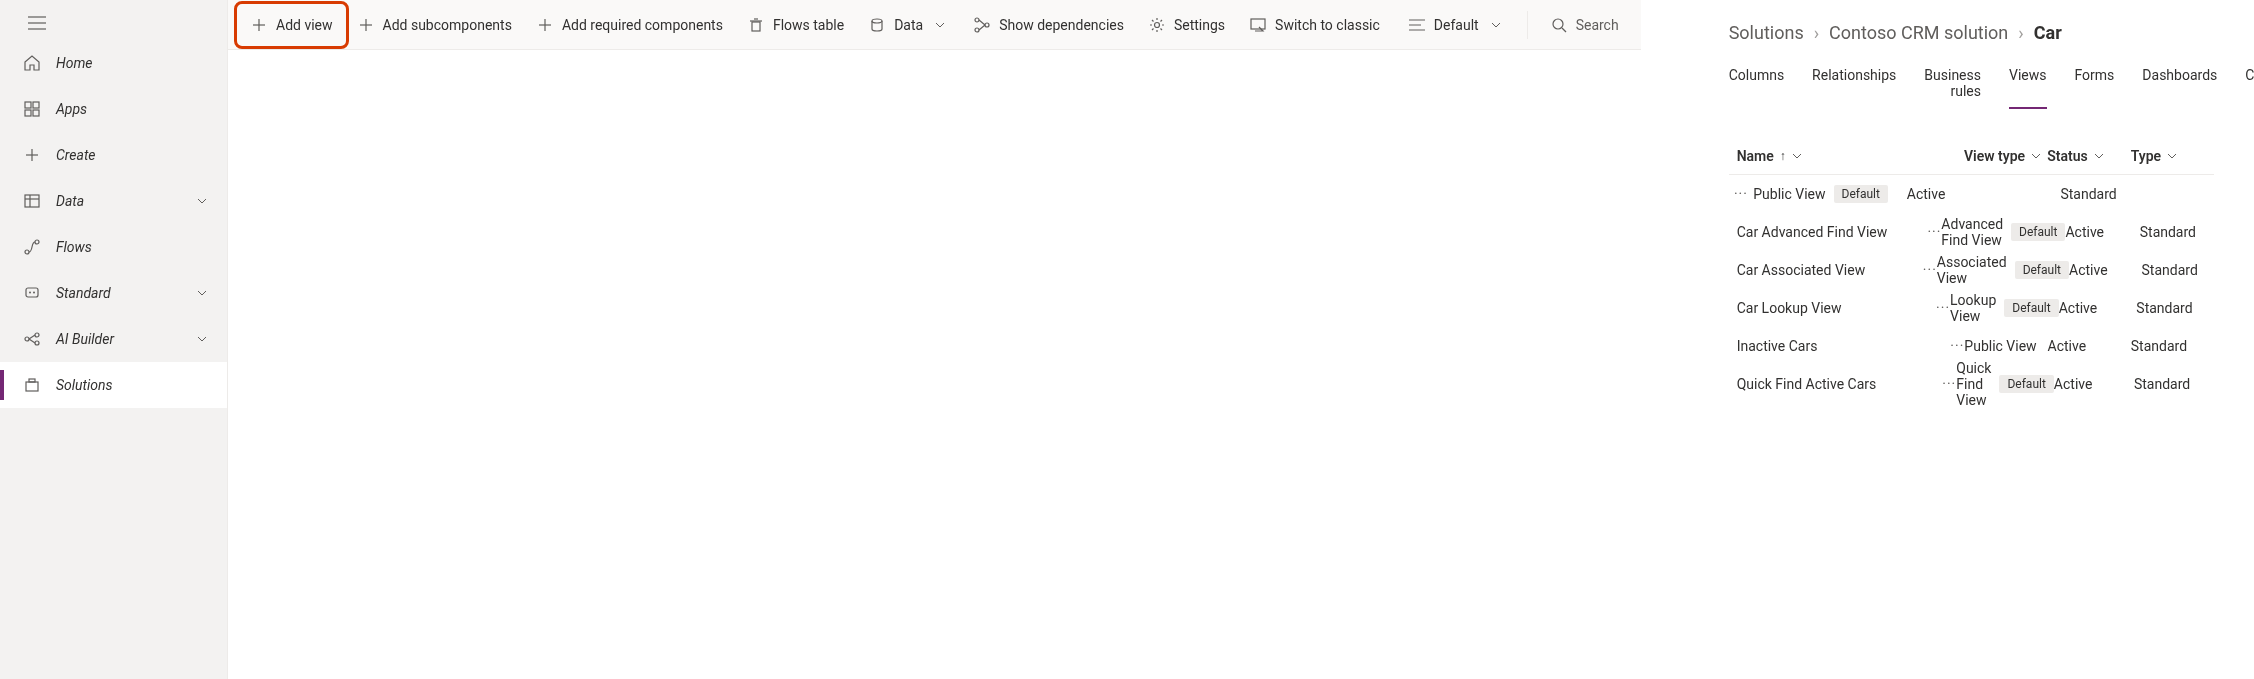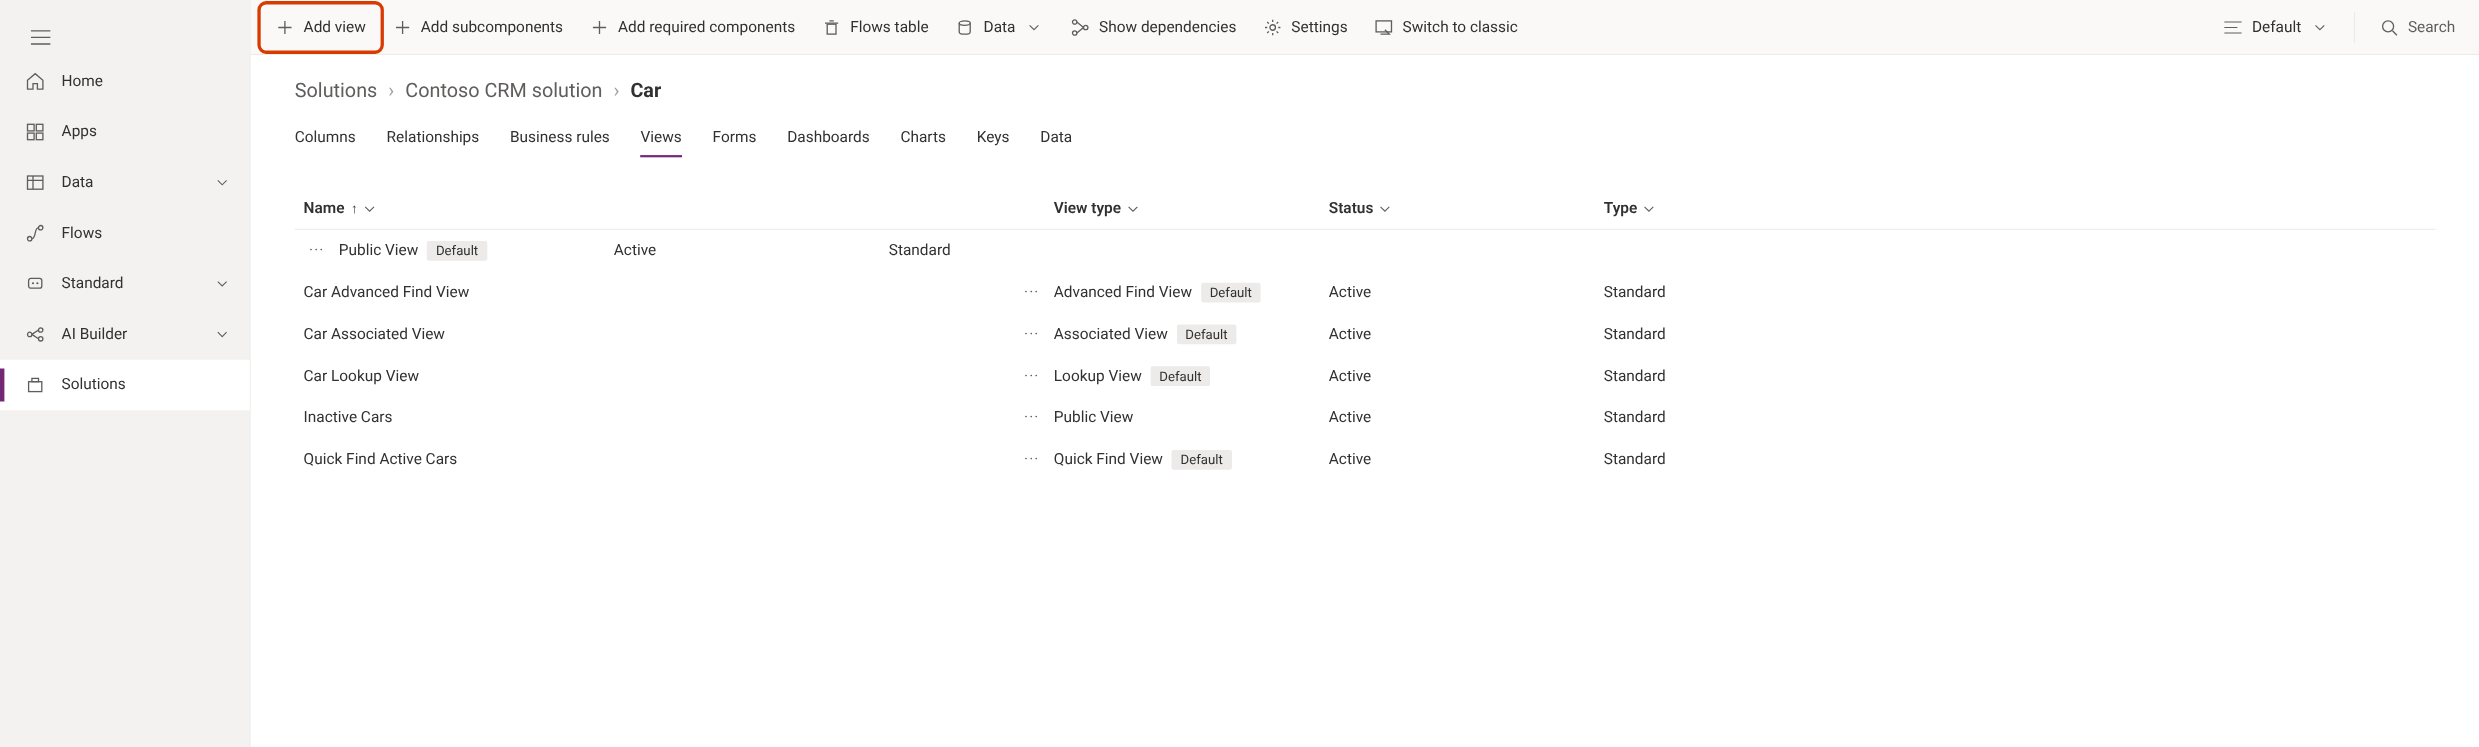--- a/index.html
+++ b/index.html
@@ -27,22 +27,23 @@
     display: flex;
     width: 2254px;
     height: 679px;
     background: var(--bg-page);
   }
   
   .sidebar {
     width: 228px;
     flex: 0 0 228px;
     background: var(--bg-sidebar);
-    padding-top: 17px;
+    padding-top: 6px;
     border-right: 1px solid var(--border);
+    font-style: italic;
   }
   .sidebar .hamburger {
     padding: 10px 20px 10px 28px;
   }
   .nav-item {
     display: flex;
     align-items: center;
     height: 46px;
     padding: 0 20px 0 22px;
     cursor: pointer;
@@ -70,23 +71,23 @@
     content: "";
     position: absolute;
     left: 0; top: 8px; bottom: 8px;
     width: 4px;
     background: var(--accent);
   }
   
   .main {
     flex: 1;
     display: flex;
-    flex-direction: column;
     background: var(--bg-main);
     min-width: 0;
+    gap: 48px;
   }
   
   .toolbar {
     height: 50px;
     display: flex;
     align-items: center;
     border-bottom: 1px solid var(--border);
     background: var(--bg-page);
     padding: 0 12px;
     gap: 4px;
@@ -255,20 +256,30 @@
         <div class="nav-item">
     <span class="nav-icon">
             <svg width="18" height="18" viewBox="0 0 18 18">
               <rect x="2" y="2" width="6" height="6" stroke="#605e5c" stroke-width="1.2" fill="none"></rect>
               <rect x="10" y="2" width="6" height="6" stroke="#605e5c" stroke-width="1.2" fill="none"></rect>
               <rect x="2" y="10" width="6" height="6" stroke="#605e5c" stroke-width="1.2" fill="none"></rect>
               <rect x="10" y="10" width="6" height="6" stroke="#605e5c" stroke-width="1.2" fill="none"></rect>
             </svg>
           </span>
     <span class="nav-label">Apps</span>
+
+  </div>
+        <div class="nav-item">
+    <span class="nav-icon">
+            <svg width="16" height="16" viewBox="0 0 16 16">
+              <line x1="8" y1="2" x2="8" y2="14" stroke="#605e5c" stroke-width="1.2" fill="none"></line>
+              <line x1="2" y1="8" x2="14" y2="8" stroke="#605e5c" stroke-width="1.2" fill="none"></line>
+            </svg>
+          </span>
+    <span class="nav-label">Create</span>
 
   </div>
         <div class="nav-item">
     <span class="nav-icon">
             <svg width="18" height="18" viewBox="0 0 18 18">
               <rect x="2" y="3" width="14" height="12" stroke="#605e5c" stroke-width="1.2" fill="none"></rect>
               <line x1="2" y1="7" x2="16" y2="7" stroke="#605e5c" stroke-width="1.2" fill="none"></line>
               <line x1="7" y1="3" x2="7" y2="15" stroke="#605e5c" stroke-width="1.2" fill="none"></line>
             </svg>
           </span>

